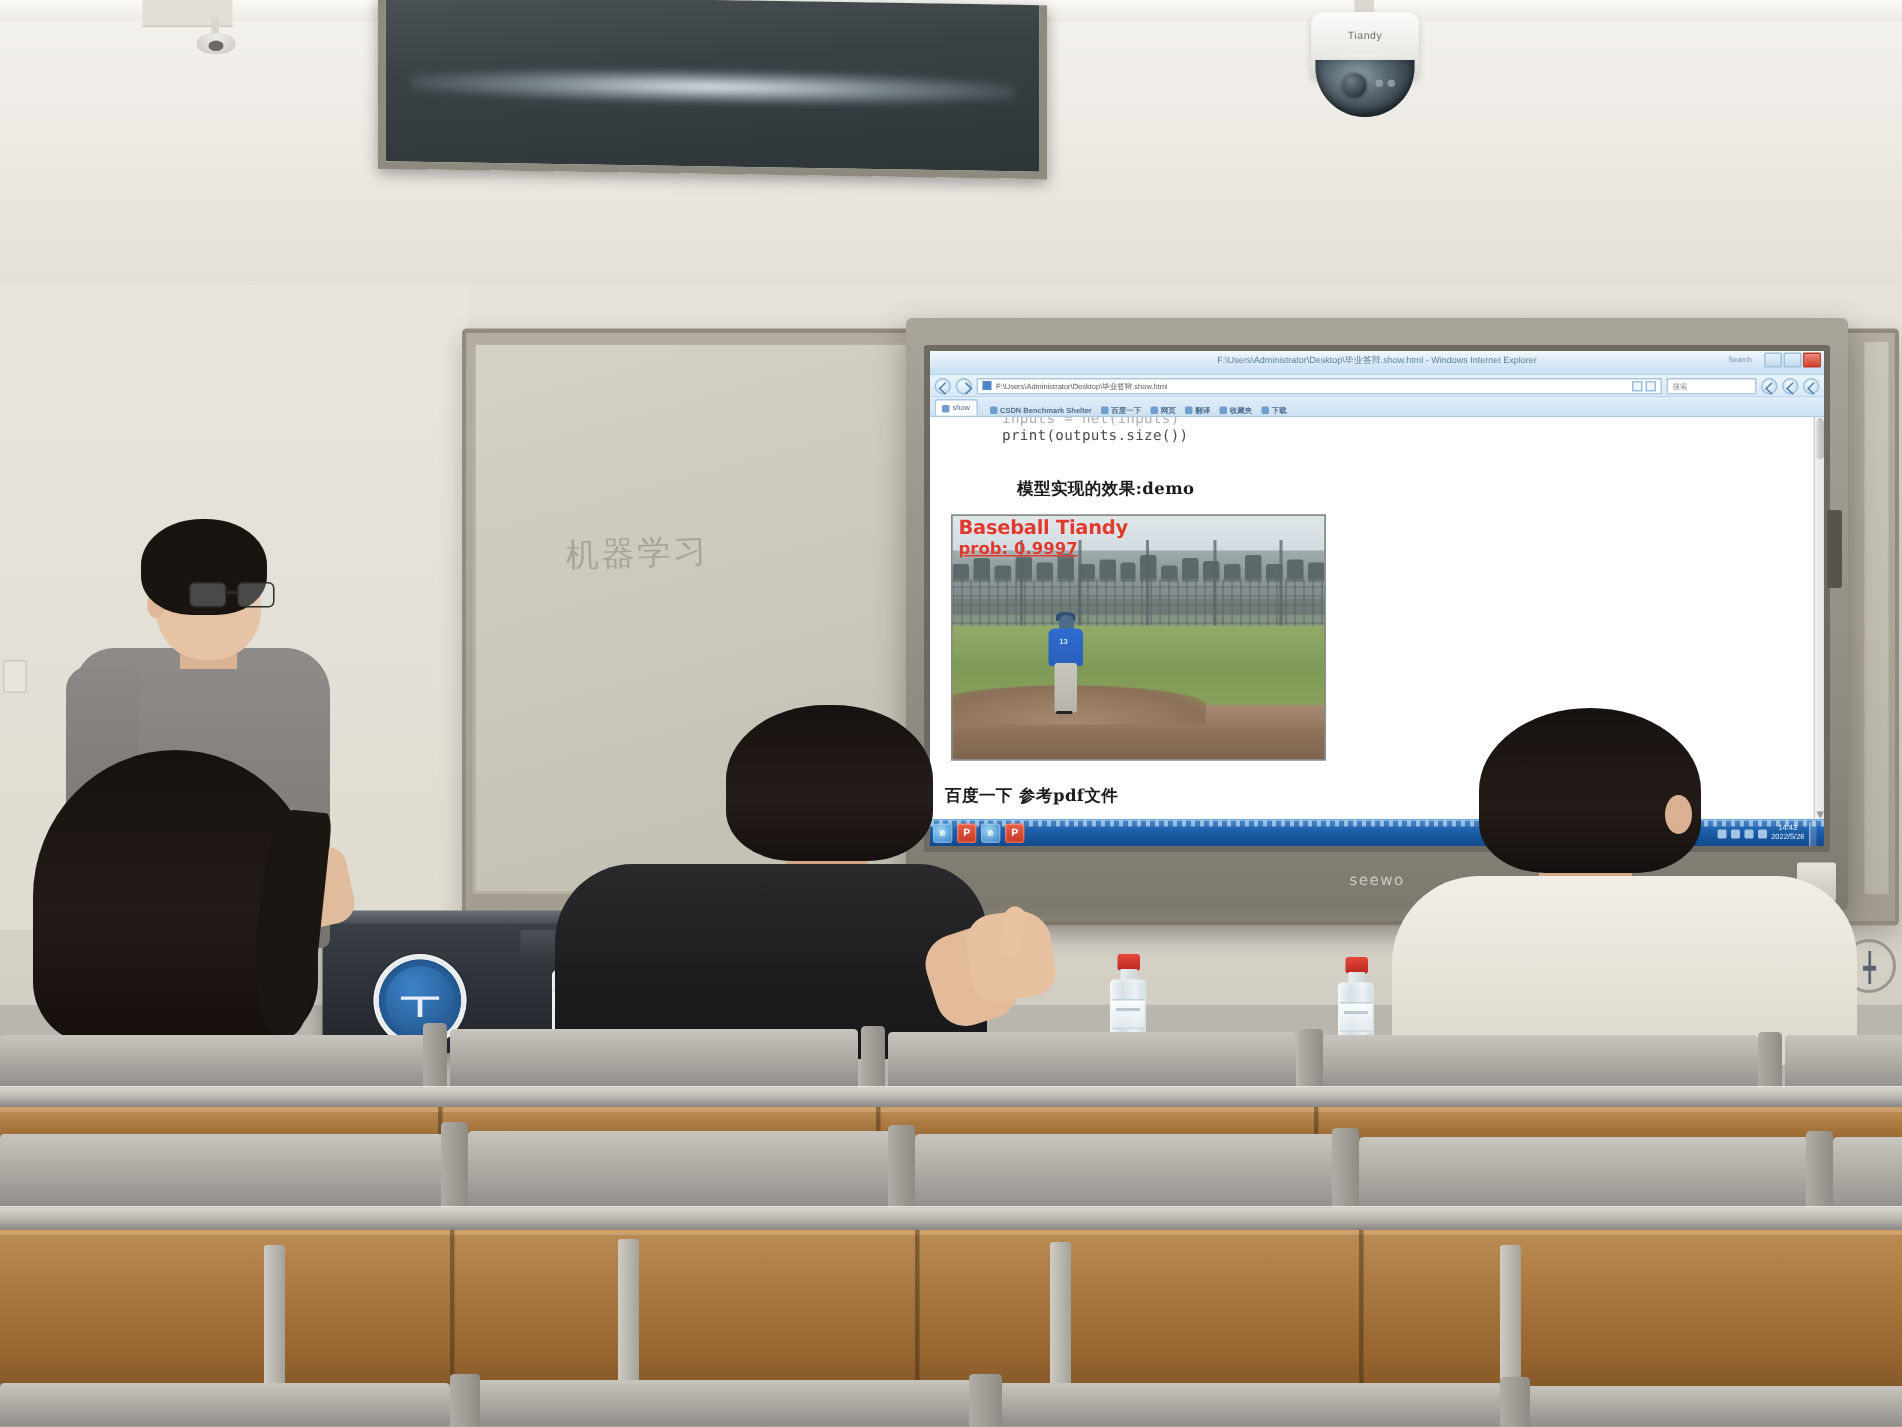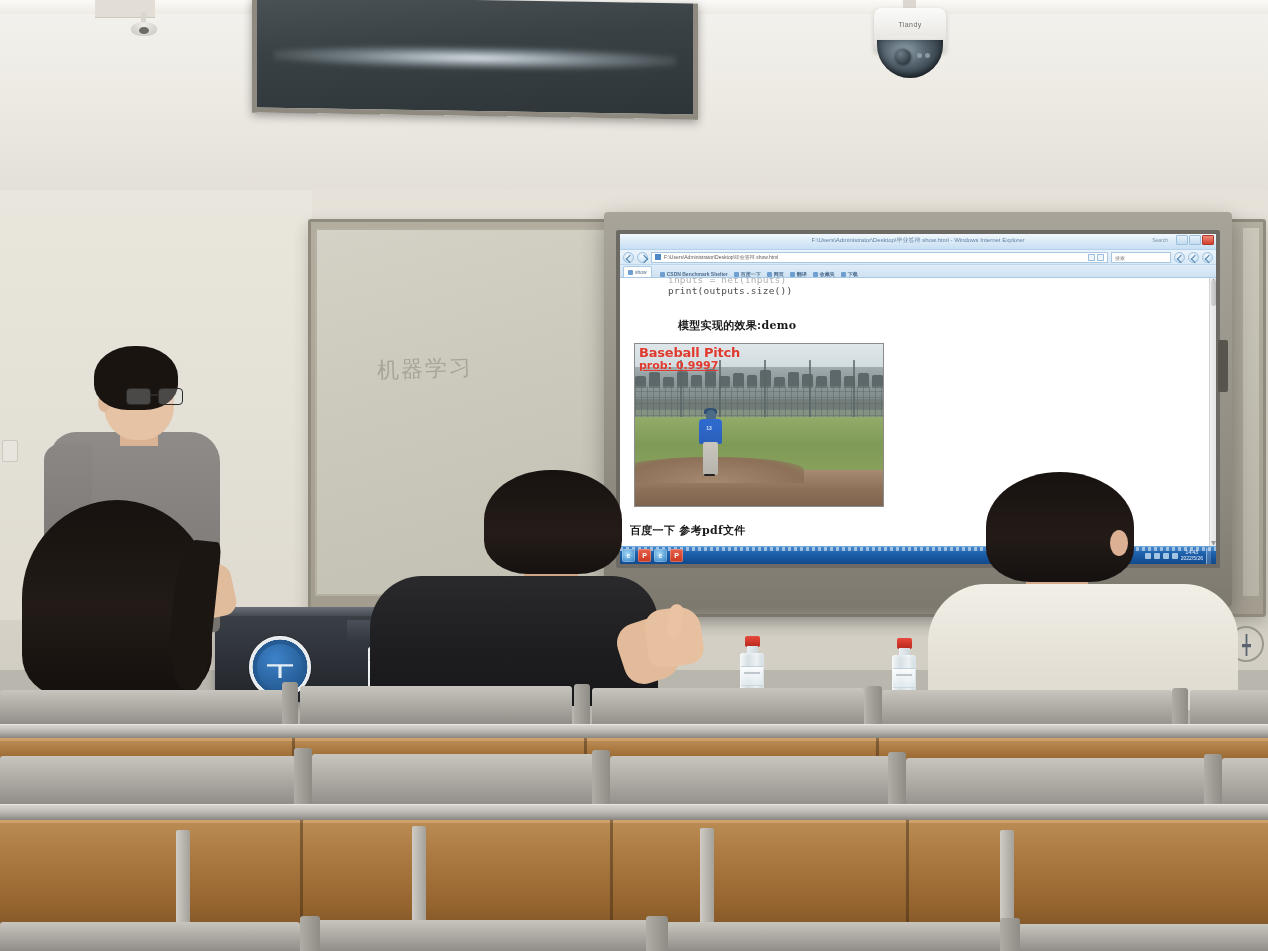--- a/index.html
+++ b/index.html
@@ -619,21 +619,21 @@
               <div class="p-cap"></div>
               <div class="p-head"></div>
               <div class="p-body"></div>
               <div class="p-num">13</div>
               <div class="p-legs">
                   <div class="p-shoe"></div>
                 </div>
             </div>
 
             <div class="vid-label">
-              <div class="l1">Baseball Pitch</div>
+              <div class="l1">Baseball Tiandy</div>
               <div class="l2">prob: 0.9997</div>
             </div>
           </div>
 
           <div class="slide-h3">百度一下 参考pdf文件</div>
 
           <div class="page-scrollbar">
             <div class="arrow up"></div>
             <div class="thumb"></div>
             <div class="arrow dn"></div>
@@ -656,20 +656,36 @@
               <div>2022/5/26</div>
             </div>
             <div class="tb-showdesk"></div>
           </div>
         </div>
 
       </div>
     </div>
 
     <div class="display-side-io"></div>
+    <div class="display-chin">
+      <div class="display-brand">seewo</div>
+      <div class="display-ports">
+        <i></i>
+          <i></i>
+          <i></i>
+          <i></i>
+          <i></i>
+          <i></i>
+          <i></i>
+          <i></i>
+        <span class="bar"></span>
+        <span class="bar"></span>
+      </div>
+      <div class="display-badge"></div>
+    </div>
   </div>
 
   <div class="wall-fixture"></div>
 
   <div class="podium">
     <div class="podium-top"></div>
     <div class="podium-panel"></div>
     <div class="emblem">
       <div class="ring-text"></div>
       <div class="inner"></div>

